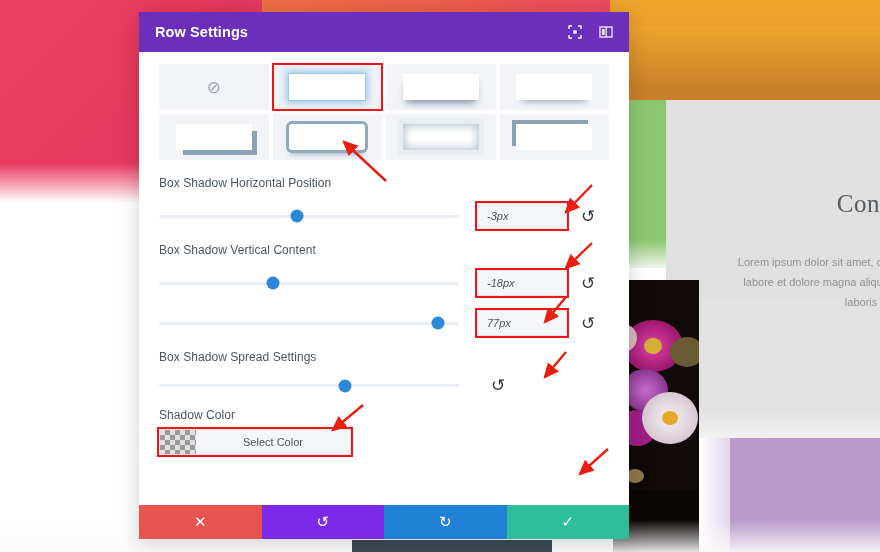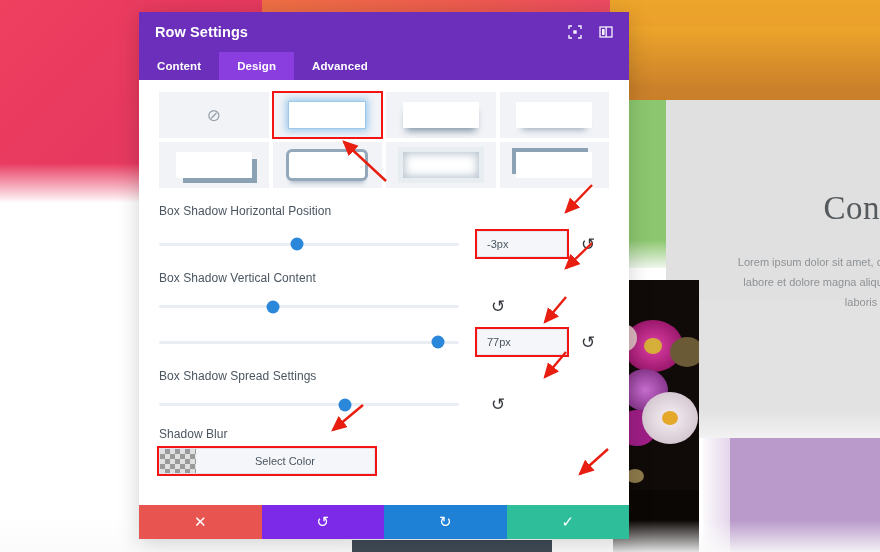--- a/index.html
+++ b/index.html
@@ -59,21 +59,21 @@
   }
   .bg-lavender-fade {
     position: absolute; left: 703px; top: 438px; width: 28px; height: 114px;
     background: linear-gradient(90deg, rgba(240,234,244,0.25) 0%, #e3d4ea 100%);
   }
 
   .bg-heading {
     position: absolute; left: 666px; top: 190px; width: 214px;
     text-align: right; padding-right: 0px;
     font-family: "Liberation Serif", serif;
-    font-size: 33px; color: #555a5e; letter-spacing: 0.5px;
+    font-size: 25px; color: #555a5e; letter-spacing: 0.5px;
     white-space: nowrap; overflow: hidden;
   }
   .bg-para {
     position: absolute; left: 666px; top: 252px; width: 240px;
     text-align: right;
     font-size: 11px; line-height: 20px; color: #8e9296;
     white-space: nowrap;
   }
   .bg-para div { overflow: hidden; }
 
@@ -184,29 +184,30 @@
     cursor: pointer;
   }
   .numwrap { display: flex; align-items: center; }
   .numbox {
     width: 90px; height: 26px; background: #f4f6f9;
     border: 1px solid #e3e7ed;
     outline: 2px solid #f51414; outline-offset: 0px;
     font-size: 11px; color: #4a5560;
     display: flex; align-items: center; padding-left: 9px;
     font-family: "Liberation Sans", sans-serif;
+    font-style: italic;
   }
   .reset-ic {
     margin-left: 14px; color: #33373c; font-size: 17px;
     cursor: pointer; line-height: 1;
   }
 
   
   .colorsel {
-    display: flex; align-items: center; width: 216px; height: 26px;
+    display: flex; align-items: center; width: 192px; height: 26px;
     background: #f4f6f9; border: 1px solid #dfe4ea;
     outline: 2px solid #f51414; cursor: pointer;
   }
   .swatch {
     width: 36px; height: 100%;
     background-image:
       linear-gradient(45deg, #9a9a9a 25%, transparent 25%),
       linear-gradient(-45deg, #9a9a9a 25%, transparent 25%),
       linear-gradient(45deg, transparent 75%, #9a9a9a 75%),
       linear-gradient(-45deg, transparent 75%, #9a9a9a 75%);
@@ -312,25 +313,20 @@
       <div class="hdr-icon">
         <svg width="14" height="14" viewBox="0 0 14 14" fill="none" stroke="#fff" stroke-width="1.3">
           <rect x="1" y="2" width="12" height="10"></rect>
           <rect x="3" y="4" width="2.6" height="6" fill="#fff" stroke="none"></rect>
           <line x1="7.2" y1="2" x2="7.2" y2="12"></line>
         </svg>
       </div>
     </div>
   </div>
 
-  <div class="tabbar">
-    <div class="tab">Content</div>
-    <div class="tab active">Design</div>
-    <div class="tab">Advanced</div>
-  </div>
 
   <div class="modal-body">
 
     <div class="preset-grid">
       <div class="preset">
         <span class="p-none">⊘</span>
       </div>
       <div class="preset selected">
         <span class="pbox p-s1"></span>
       </div>
@@ -367,20 +363,21 @@
       </div>
     </div>
 
     <div class="ctl">
       <div class="ctl-label">Box Shadow Vertical Content</div>
       <div class="ctl-row">
         <div class="slider">
           <span class="thumb" style="left:38%"></span>
         </div>
         <div class="numwrap">
+          <div class="numbox">-18px</div>
           <span class="reset-ic">↺</span>
         </div>
       </div>
     </div>
 
     <div class="ctl">
       <div class="ctl-row">
         <div class="slider">
           <span class="thumb" style="left:93%"></span>
         </div>
@@ -397,21 +394,21 @@
         <div class="slider">
           <span class="thumb" style="left:62%"></span>
         </div>
         <div class="numwrap">
           <span class="reset-ic">↺</span>
         </div>
       </div>
     </div>
 
     <div class="ctl">
-      <div class="ctl-label" style="margin-bottom:7px">Shadow Blur</div>
+      <div class="ctl-label" style="margin-bottom:7px">Shadow Color</div>
       <div class="colorsel">
         <span class="swatch"></span>
         <span class="colorsel-lbl">Select Color</span>
       </div>
     </div>
 
   </div>
 
   <div class="modal-footer">
     <div class="fbtn" style="background:#e8544f">✕</div>

